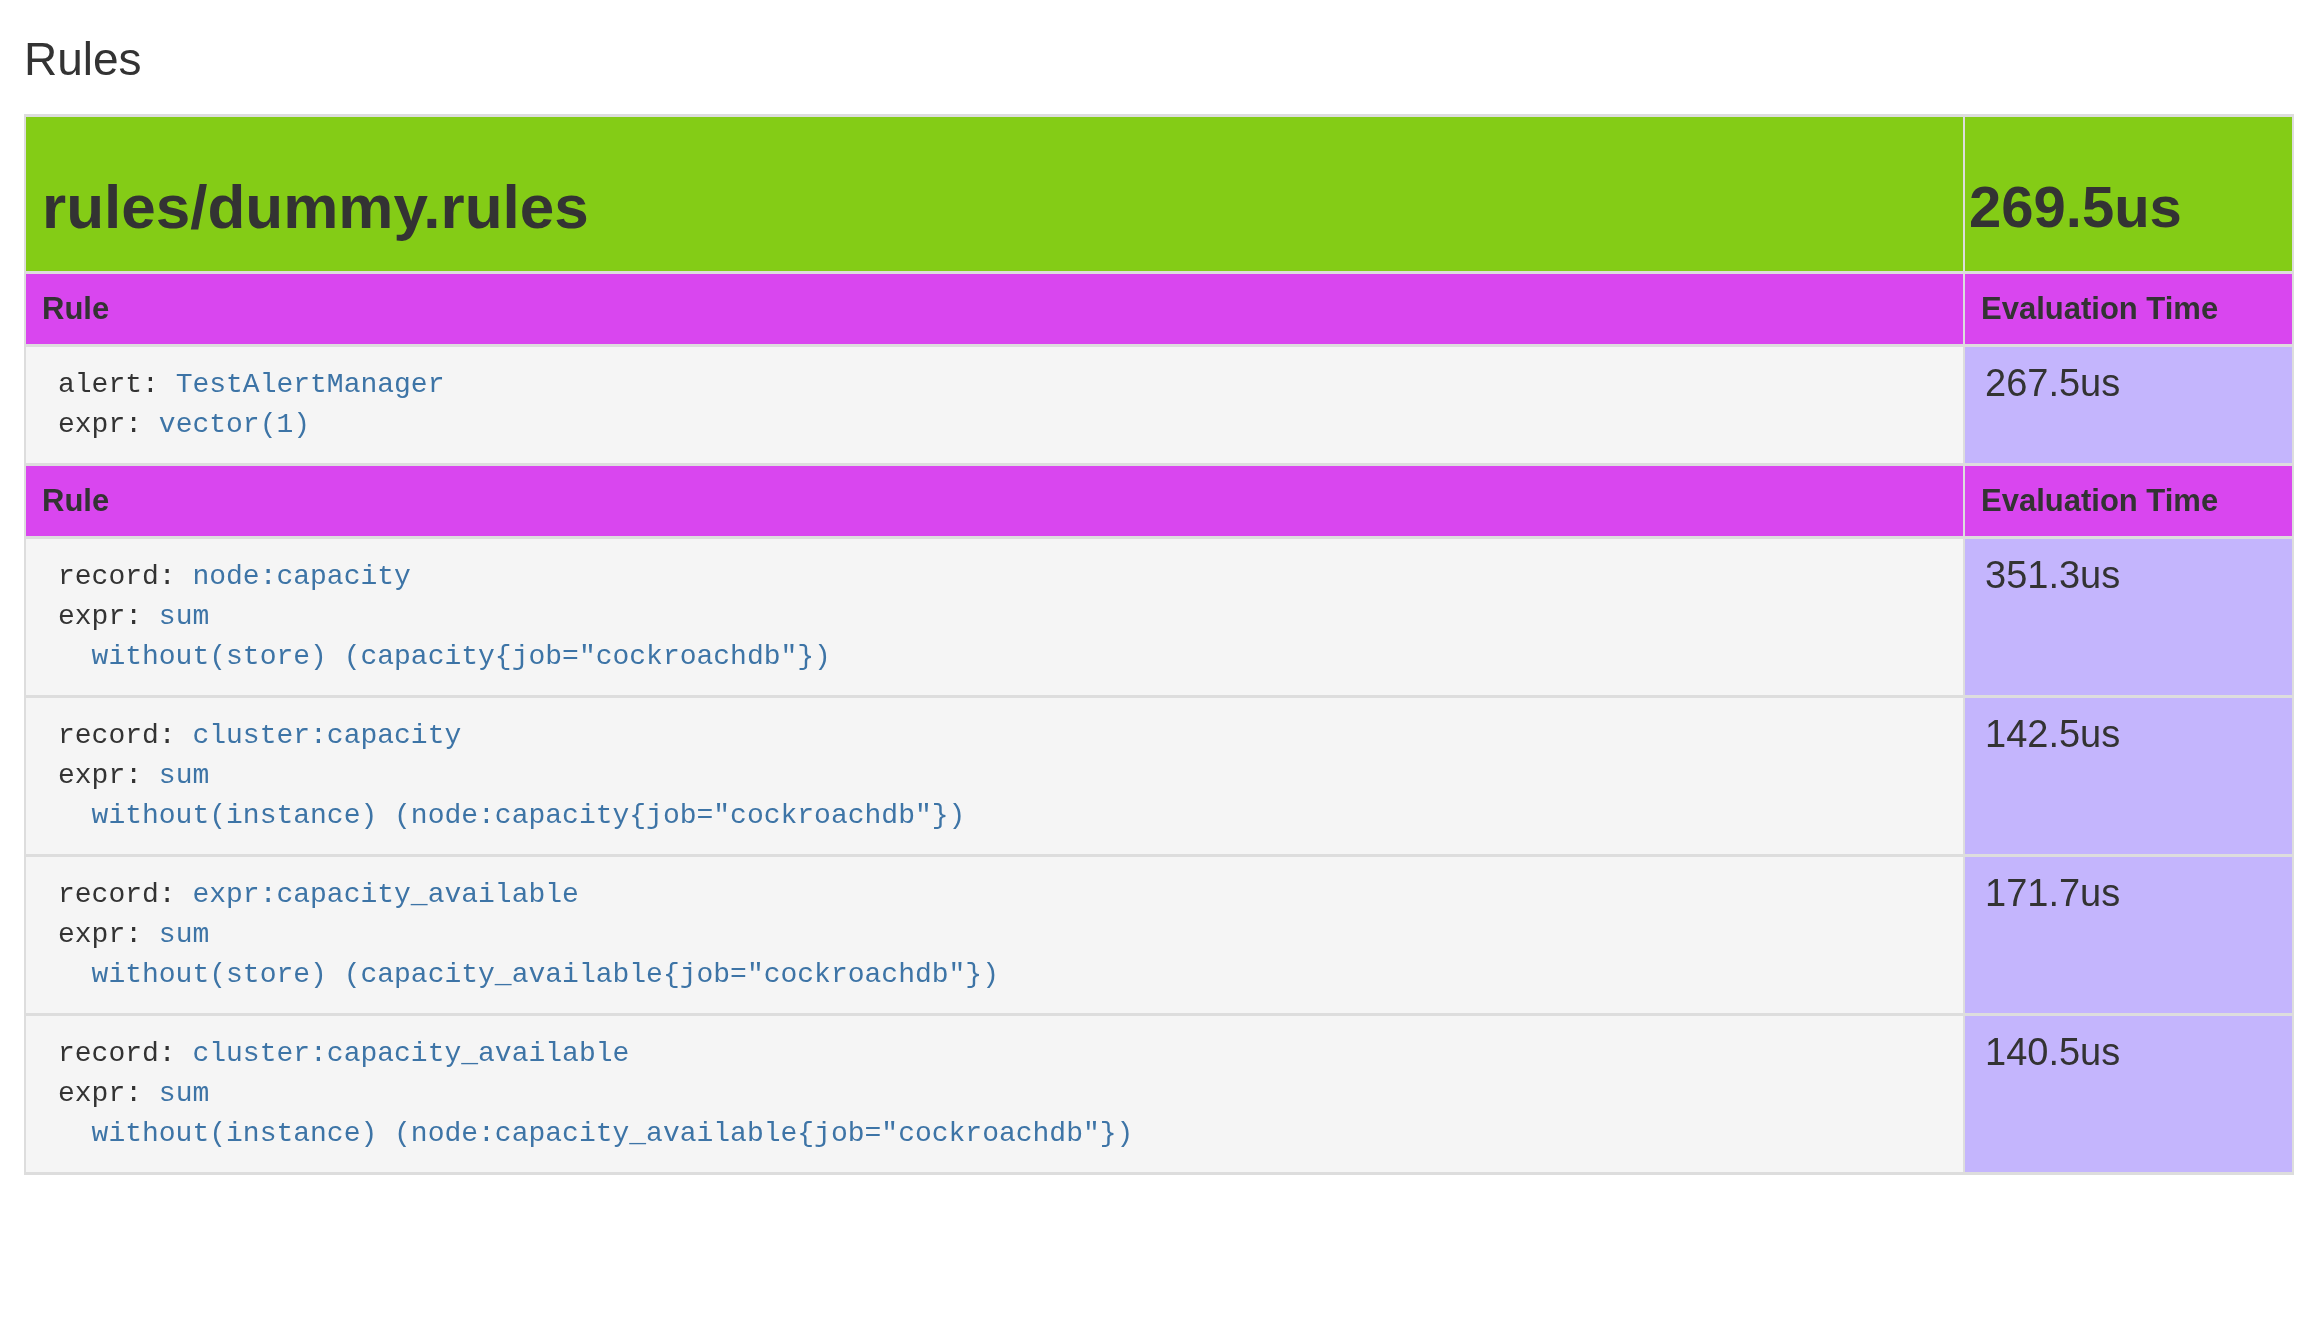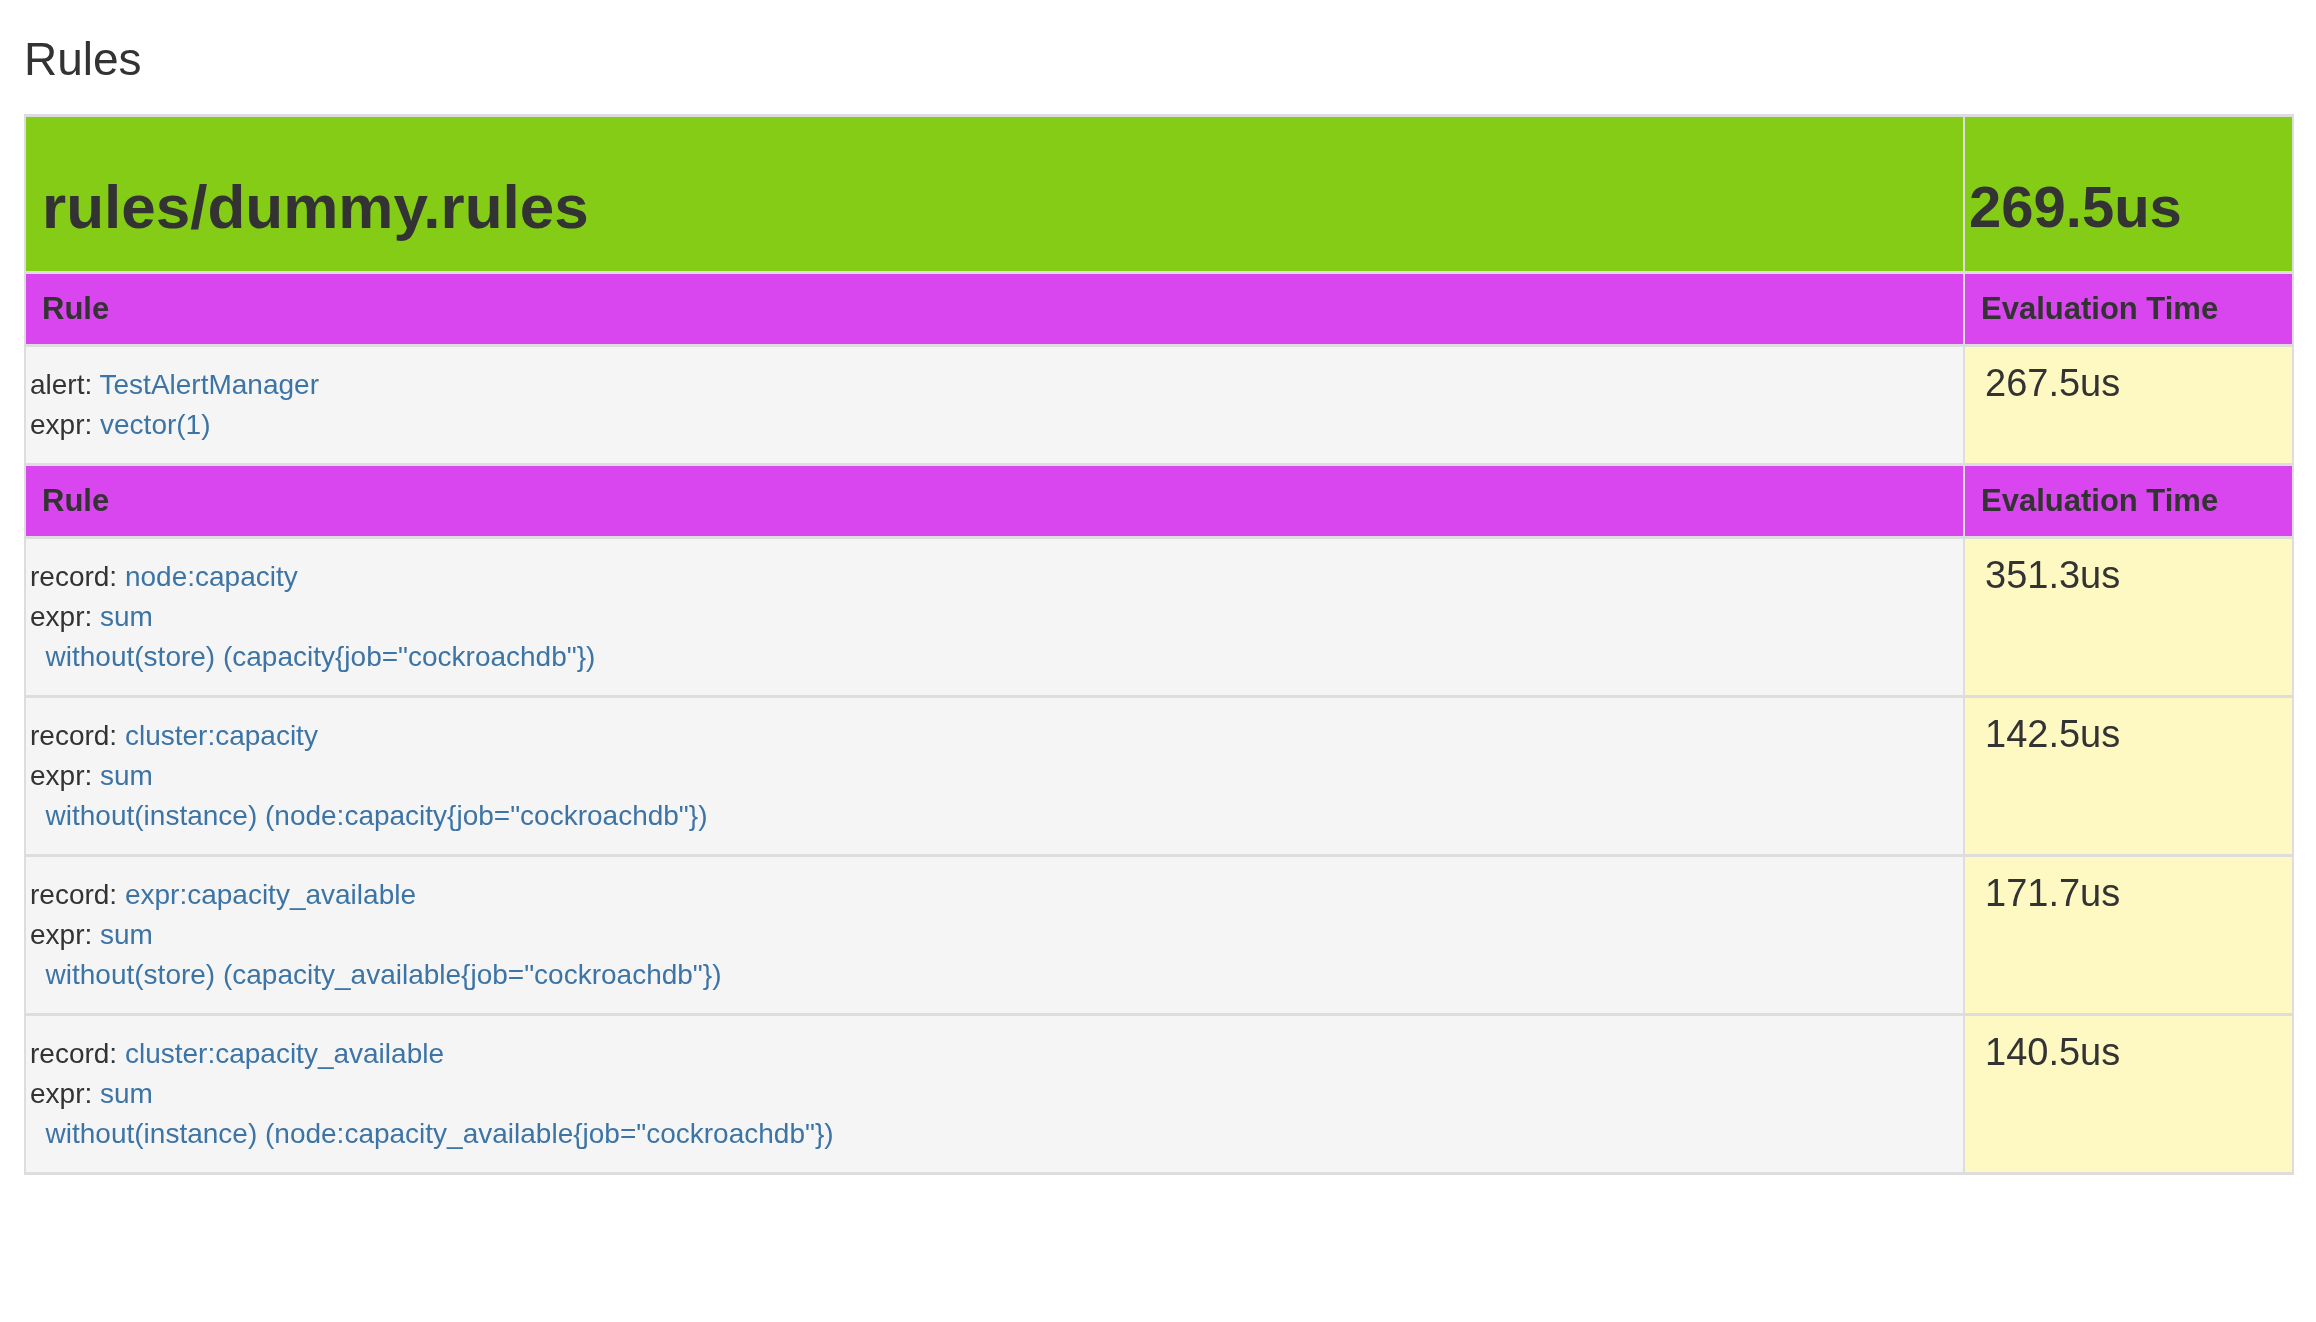--- a/index.html
+++ b/index.html
@@ -32,28 +32,28 @@
     background: #84cc16; color: var(--text, #333333);
   }
   tr.group-row td.time { font-size: 58px; padding-left: 4px; }
   tr.head-row th {
     padding: 14px 16px; font-size: 31px; line-height: 42px;
     font-weight: 700; background: #d946ef;
   }
   tr.head-row th.time { }
   tr.rule-row td.rule {
     background: var(--row-bg, #f5f5f5);
-    padding: 18px 4px;
-    font-family: Liberation Sans, sans-serif;
+    padding: 18px 32px;
+    font-family: Liberation Mono, monospace;
     font-size: 28px; line-height: 40px;
     color: var(--text, #333333);
   }
   tr.rule-row td.rule .cl { white-space: pre; }
   tr.rule-row td.time {
-    background: #fef9c3;
+    background: #c4b5fd;
     padding: 16px 16px 16px 20px;
     font-size: 38px; line-height: 40px;
   }
   a.rlink { color: var(--link, #3d74a6); text-decoration: none; cursor: pointer; }
 </style>
 </head>
 <body>
 
 <h1 class="page-title">Rules</h1>
 

